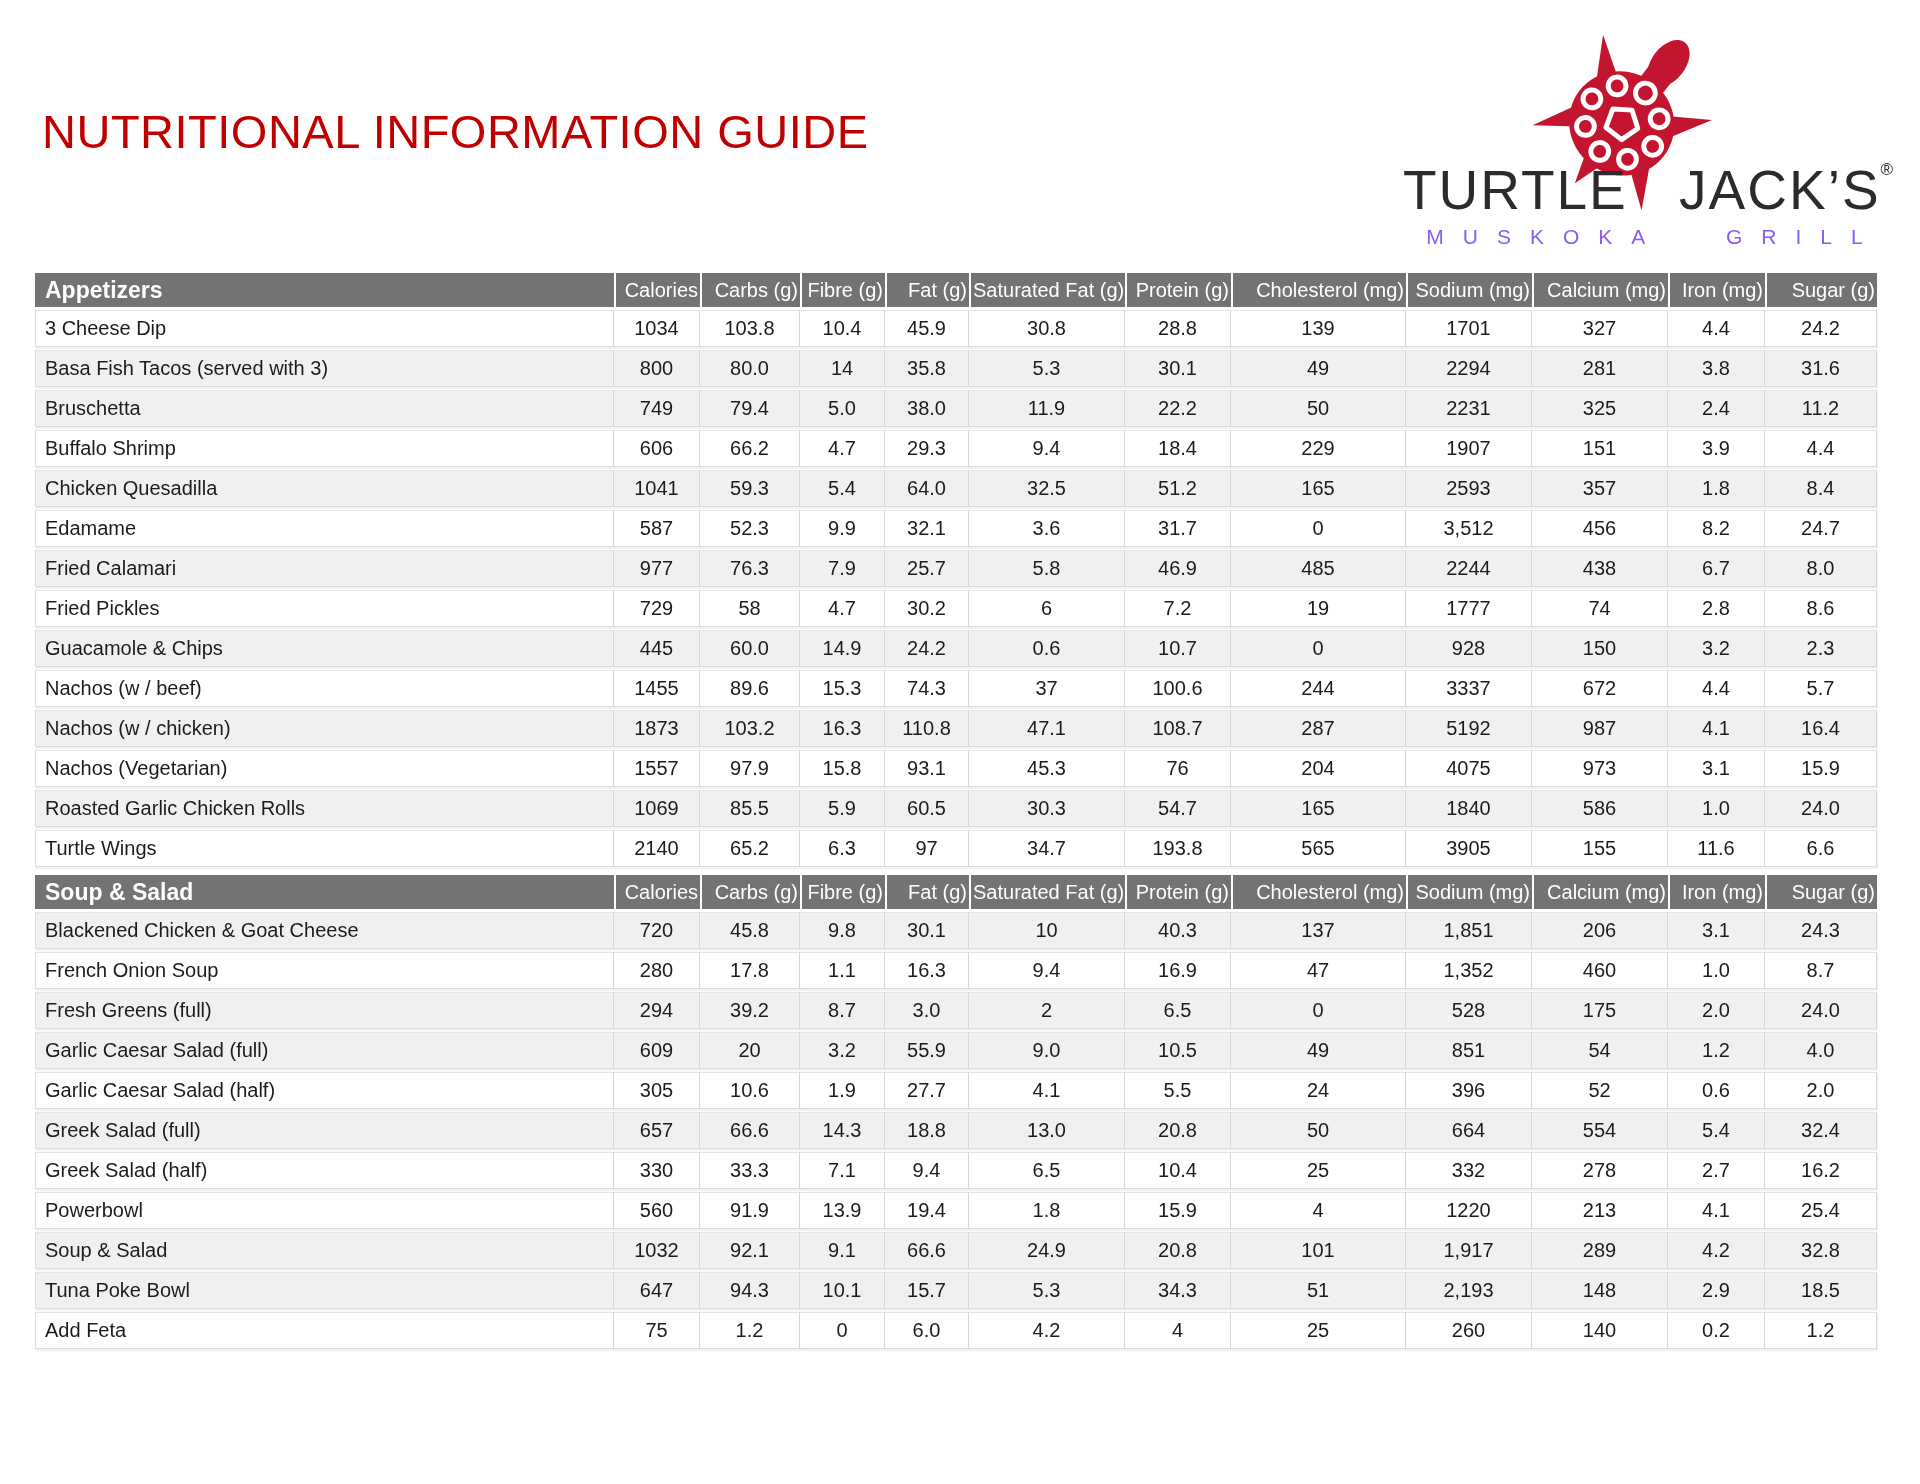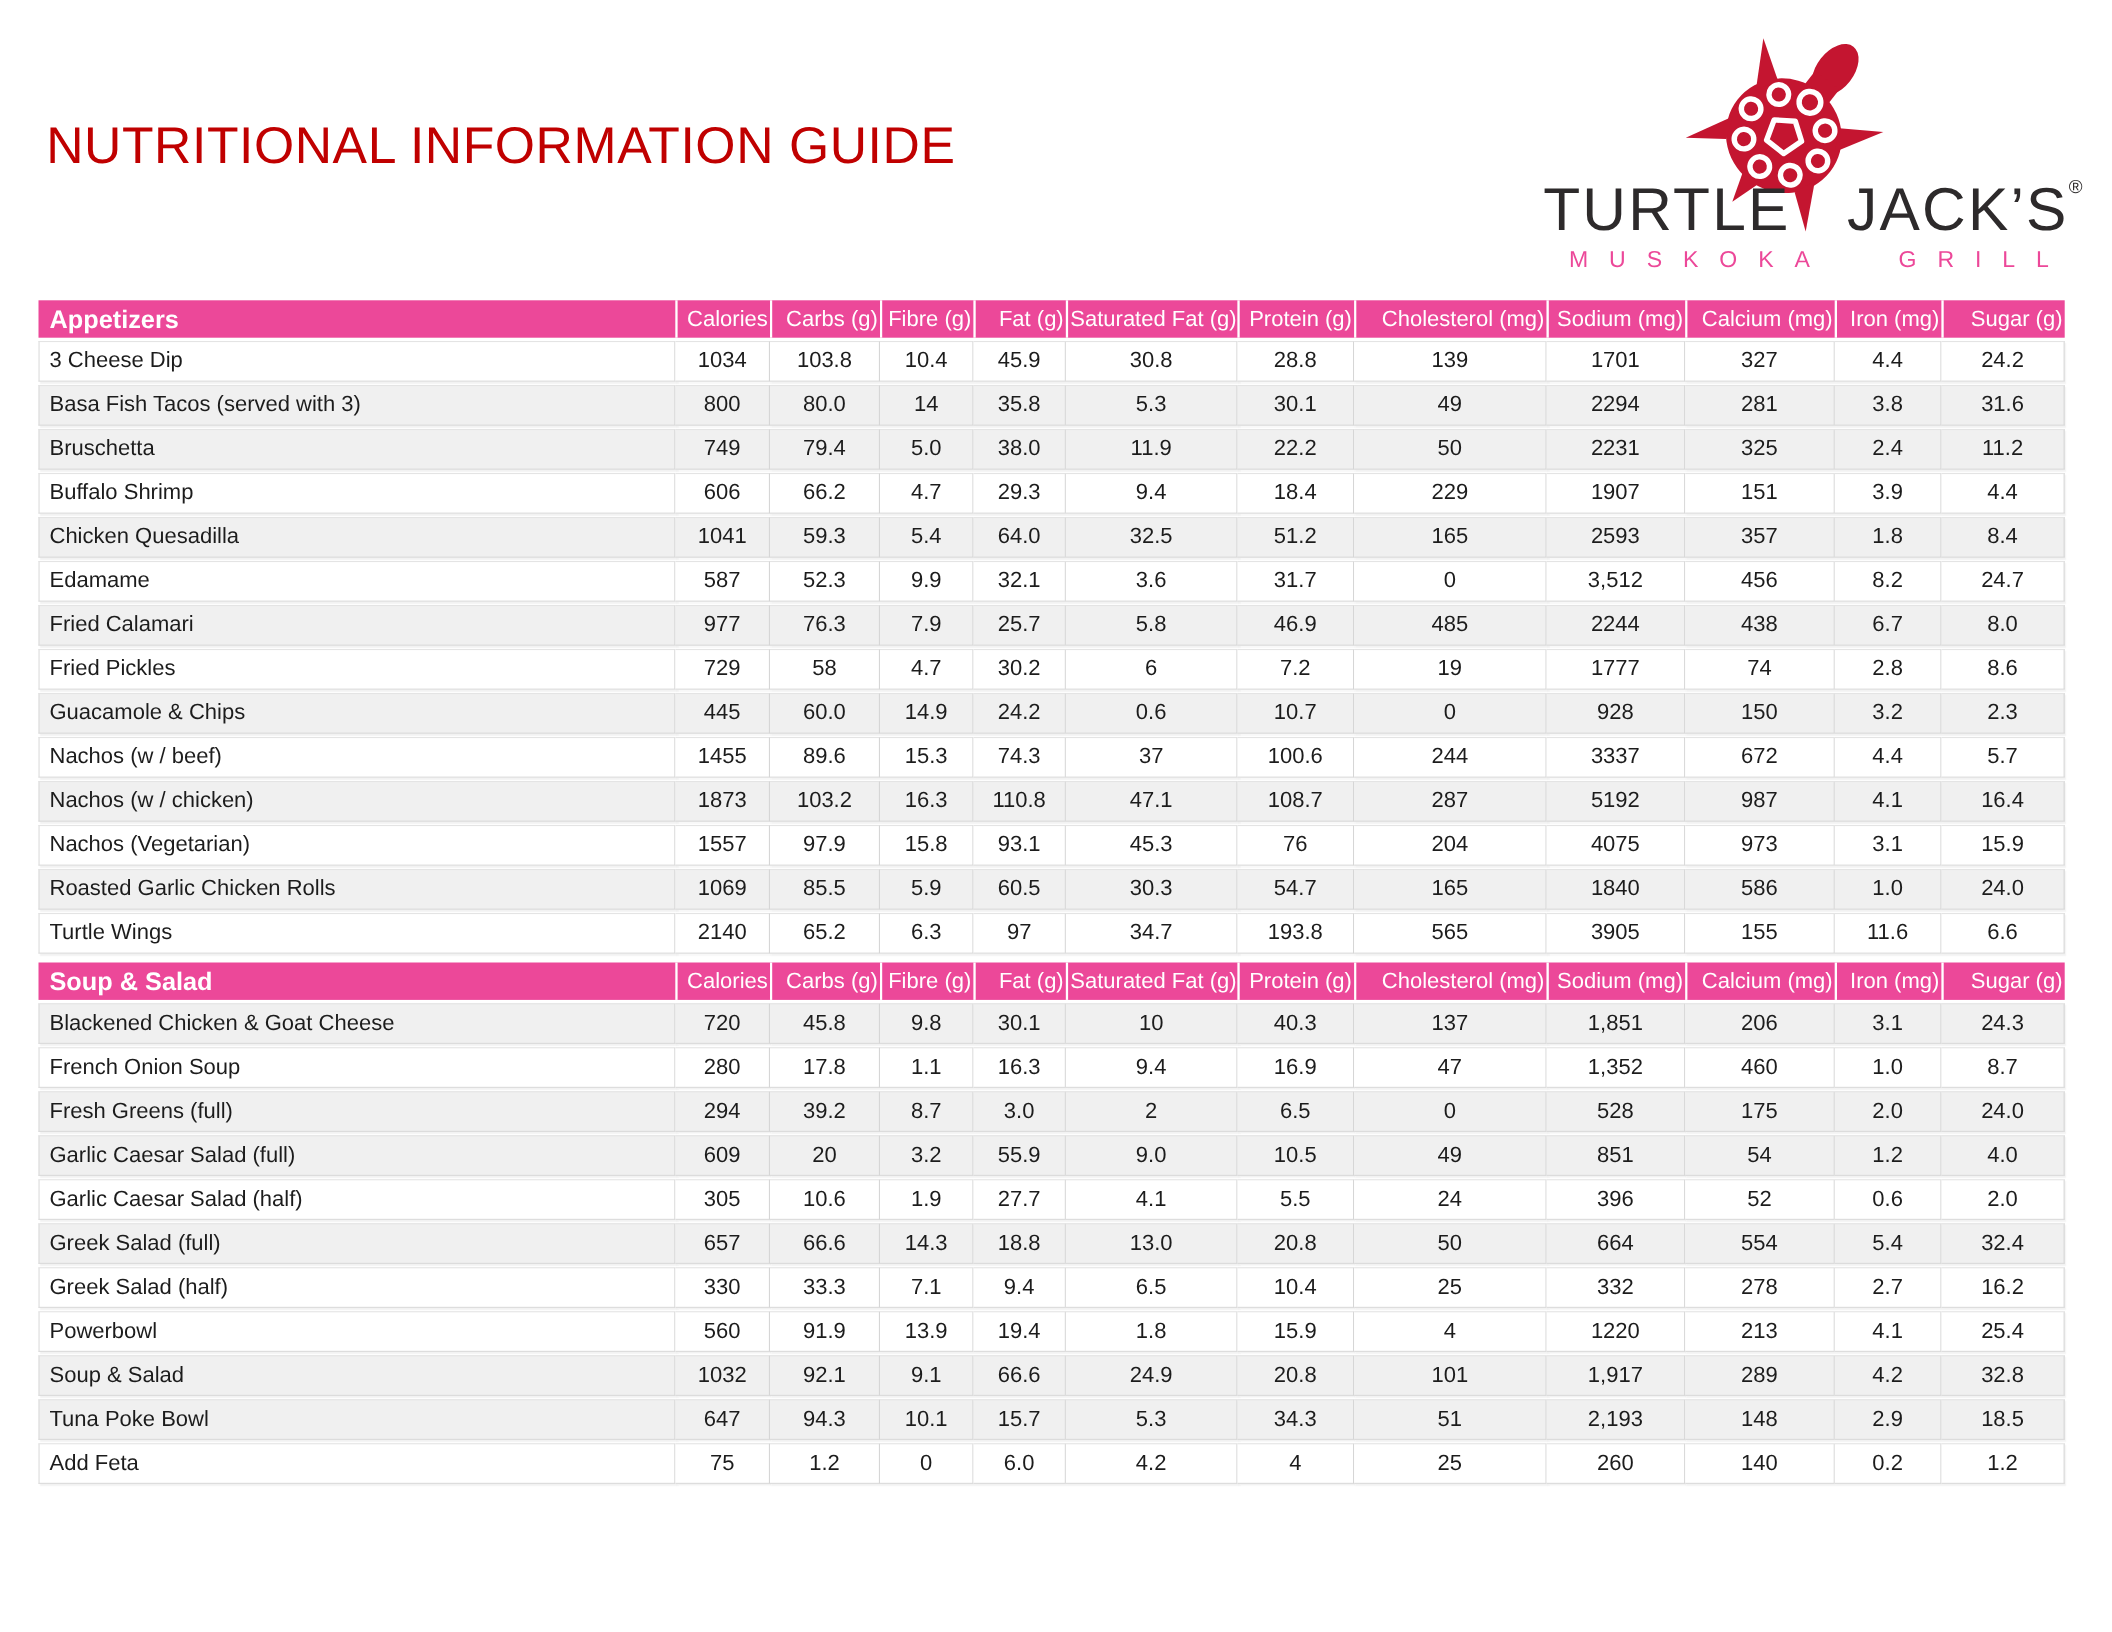--- a/index.html
+++ b/index.html
@@ -16,35 +16,35 @@
   
   .logo { position: absolute; left: 1398px; top: 40px; width: 500px; height: 210px; }
   .logo svg { position: absolute; left: 118px; top: 2px; width: 215px; height: 168px; overflow: visible; z-index: 1; }
   .brand {
     position: absolute; left: 0; top: 118px; width: 100%; text-align: center; z-index: 2;
     font-size: 55px; color: #2d2a2b; letter-spacing: 2px; word-spacing: 34px; white-space: nowrap;
   }
   .brand sup { font-size: 17px; vertical-align: 34px; letter-spacing: 0; }
   .tagline {
     position: absolute; left: 6px; top: 185px; width: 100%; text-align: center; z-index: 2;
-    font-size: 21px; color: #ec4899; letter-spacing: 19px; word-spacing: 38px; white-space: nowrap;
+    font-size: 21px; color: #8b5cf6; letter-spacing: 19px; word-spacing: 38px; white-space: nowrap;
   }
 
   
   .tables { position: absolute; left: 35px; top: 270px; width: 1842px; }
   table.nutri {
     width: 1842px; table-layout: fixed;
     border-collapse: separate; border-spacing: 0 3px;
     margin-bottom: 2px;
   }
   .c0{width:579px}.c1{width:86px}.c2{width:100px}.c3{width:85px}.c4{width:84px}.c5{width:156px}
   .c6{width:106px}.c7{width:175px}.c8{width:126px}.c9{width:136px}.c10{width:97px}.c11{width:112px}
 
   th {
-    background: #ec4899; color: #ffffff; height: 34px;
+    background: #737373; color: #ffffff; height: 34px;
     font-weight: 400; font-size: 20px; vertical-align: middle;
     overflow: hidden; white-space: nowrap;
   }
   th.section { text-align: left; padding-left: 10px; font-size: 23px; font-weight: 700; }
   th.col-h { text-align: right; border-left: 2px solid #ffffff; padding: 0 2px; }
 
   td {
     height: 37px; font-size: 20px; color: #1c1c1c; vertical-align: middle;
     background: #ffffff;
     border-top: 1px solid #e4e4e4; border-bottom: 1px solid #dadada;

